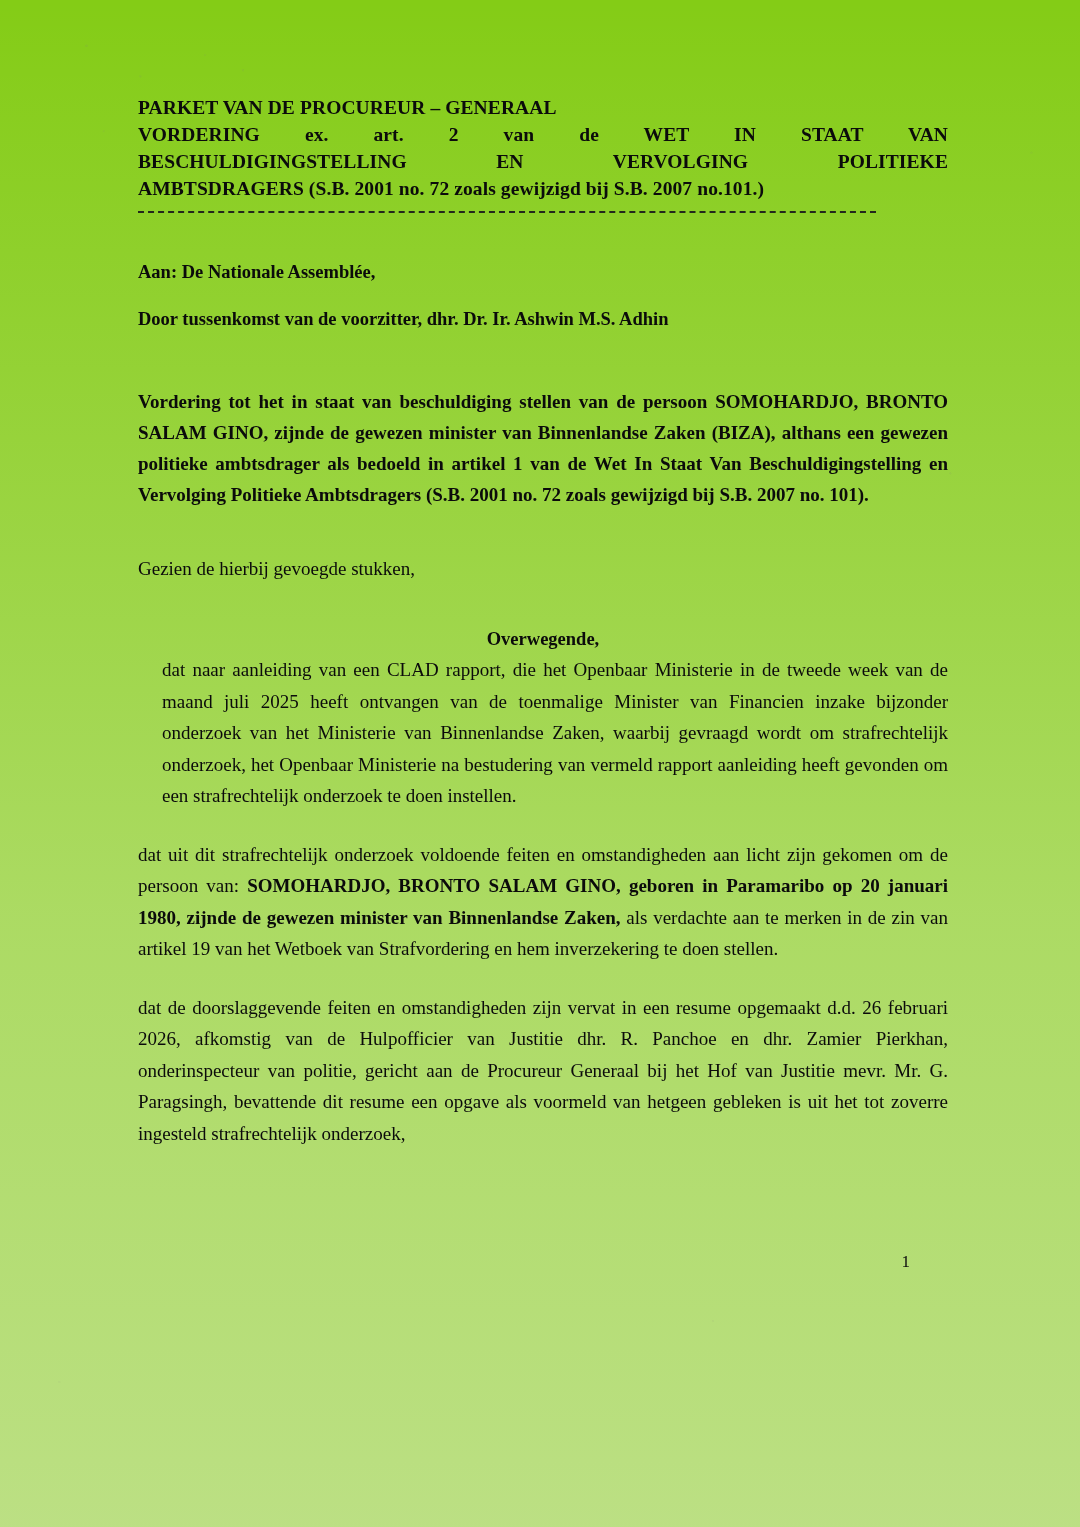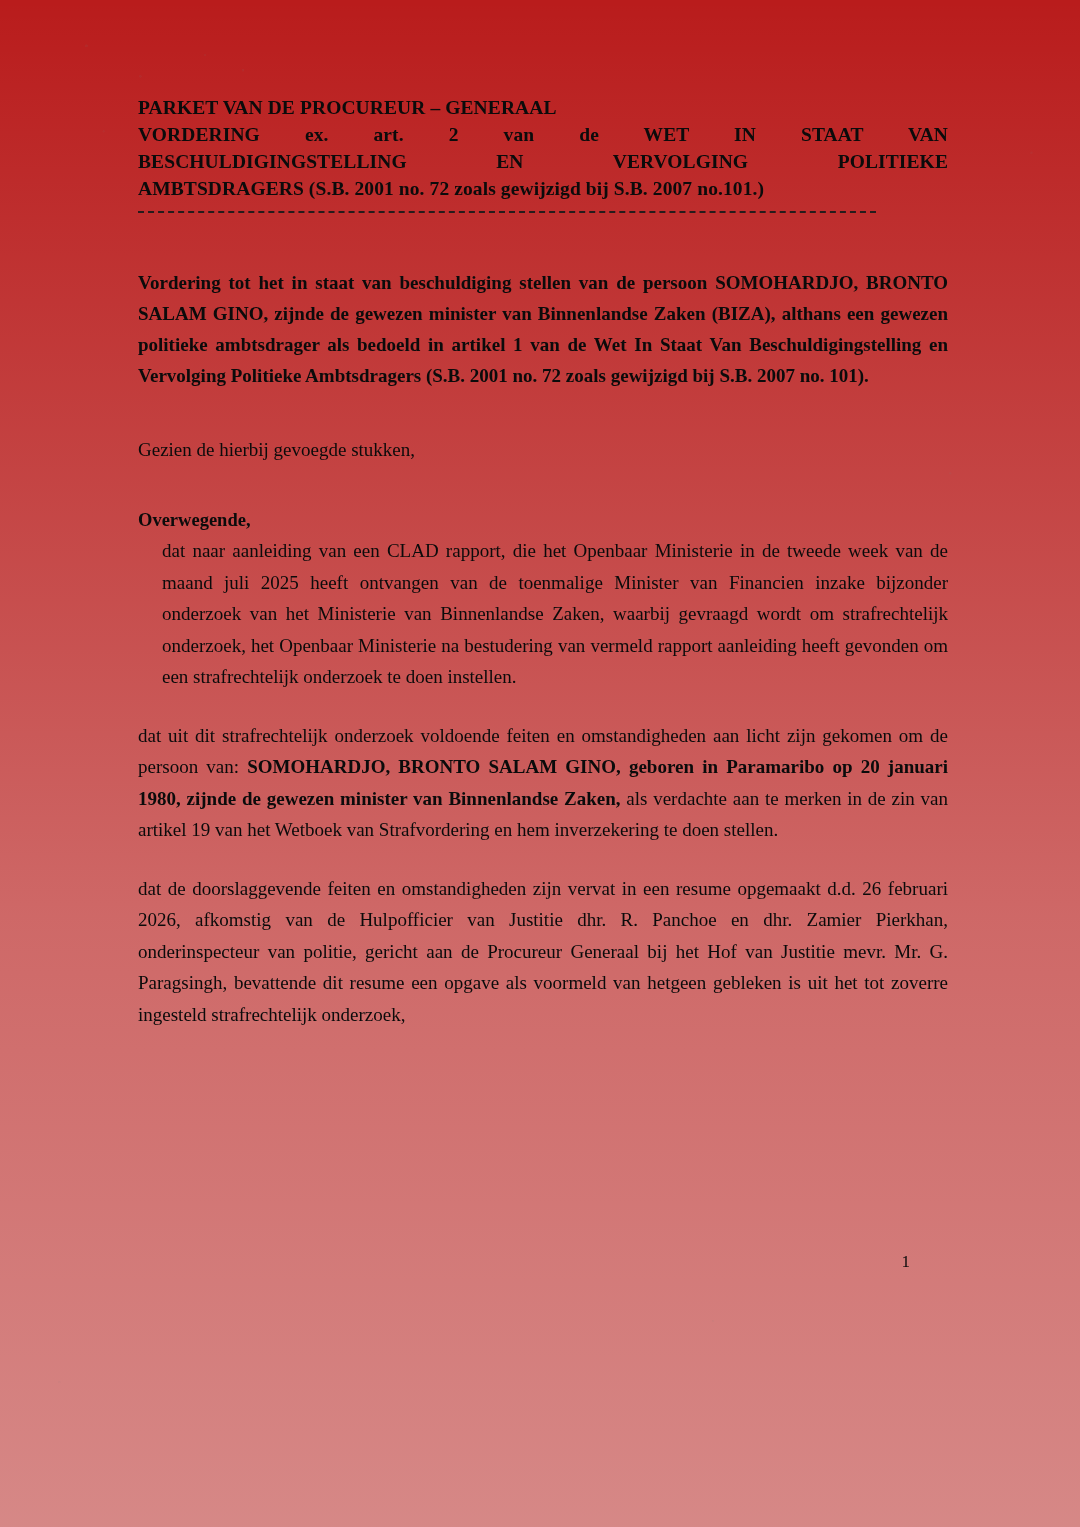--- a/index.html
+++ b/index.html
@@ -4,21 +4,21 @@
 <style>
   html, body {
     margin: 0;
     padding: 0;
     background: #ffffff;
   }
   .page {
     position: relative;
     width: 1080px;
     height: 1527px;
-    background: #b91c1c;
+    background: #84cc16;
     overflow: hidden;
     font-family: "Liberation Serif", "DejaVu Serif", serif;
     color: #0b0b0b;
   }
   
   .scan-tint {
     position: absolute;
     inset: 0;
     pointer-events: none;
     background:
@@ -95,20 +95,21 @@
   .seen-line {
     margin-top: 45px;
     font-size: 19px;
     line-height: 28px;
   }
   .considering-head {
     margin-top: 43px;
     font-weight: bold;
     font-size: 18.5px;
     line-height: 26px;
+    text-align: center;
   }
   .body-para {
     font-size: 19px;
     line-height: 31.5px;
     text-align: justify;
     margin: 0;
   }
   .body-para.first { margin-top: 2px; margin-left: 24px; }
   .body-para.gap { margin-top: 27px; }
   .body-para b { font-weight: bold; }
@@ -133,20 +134,24 @@
 
     <div class="letterhead">
       <div class="lh-line">PARKET VAN DE PROCUREUR – GENERAAL</div>
       <div class="lh-spread">VORDERING ex. art. 2 van de WET IN STAAT VAN</div>
       <div class="lh-spread">BESCHULDIGINGSTELLING EN VERVOLGING POLITIEKE</div>
       <div class="lh-line">AMBTSDRAGERS (S.B. 2001 no. 72 zoals gewijzigd bij S.B. 2007 no.101.)</div>
     </div>
 
     <div class="rule-dashed"></div>
 
+    <div class="addressee">
+      <div>Aan: De Nationale Assemblée,</div>
+      <div class="via">Door tussenkomst van de voorzitter, dhr. Dr. Ir. Ashwin M.S. Adhin</div>
+    </div>
 
     <div class="claim">Vordering tot het in staat van beschuldiging stellen van de persoon SOMOHARDJO, BRONTO SALAM GINO, zijnde de gewezen minister van Binnenlandse Zaken (BIZA), althans een gewezen politieke ambtsdrager als bedoeld in artikel 1 van de Wet In Staat Van Beschuldigingstelling en Vervolging Politieke Ambtsdragers (S.B. 2001 no. 72 zoals gewijzigd bij S.B. 2007 no. 101).</div>
 
 
     <div class="seen-line">Gezien de hierbij gevoegde stukken,</div>
 
     <div class="considering-head">Overwegende,</div>
 
     <p class="body-para first">dat naar aanleiding van een CLAD rapport, die het Openbaar Ministerie in de tweede week van de maand juli 2025 heeft ontvangen van de toenmalige Minister van Financien inzake bijzonder onderzoek van het Ministerie van Binnenlandse Zaken, waarbij gevraagd wordt om strafrechtelijk onderzoek, het Openbaar Ministerie na bestudering van vermeld rapport aanleiding heeft gevonden om een strafrechtelijk onderzoek te doen instellen.</p>
 

